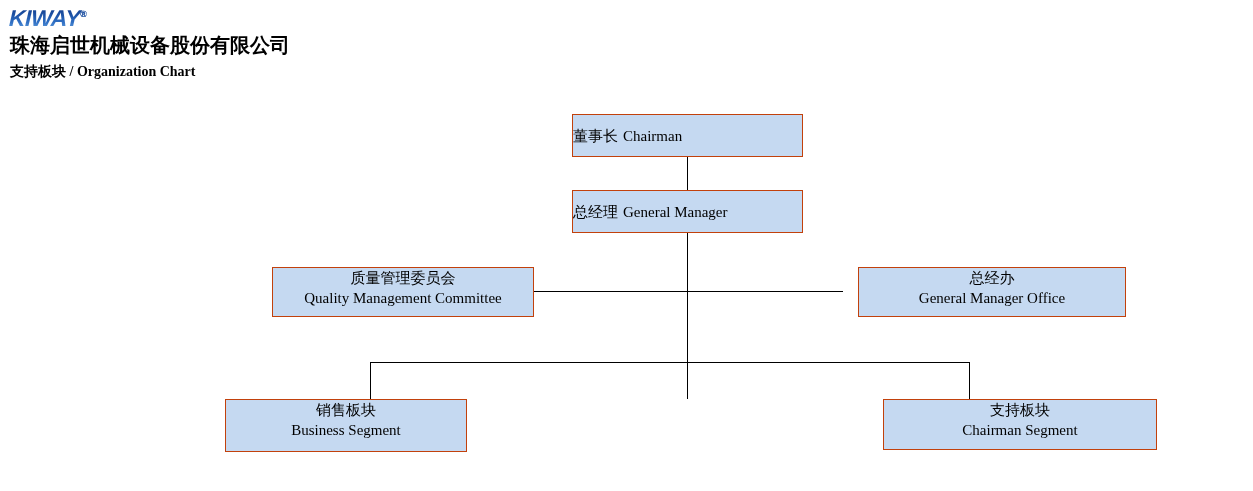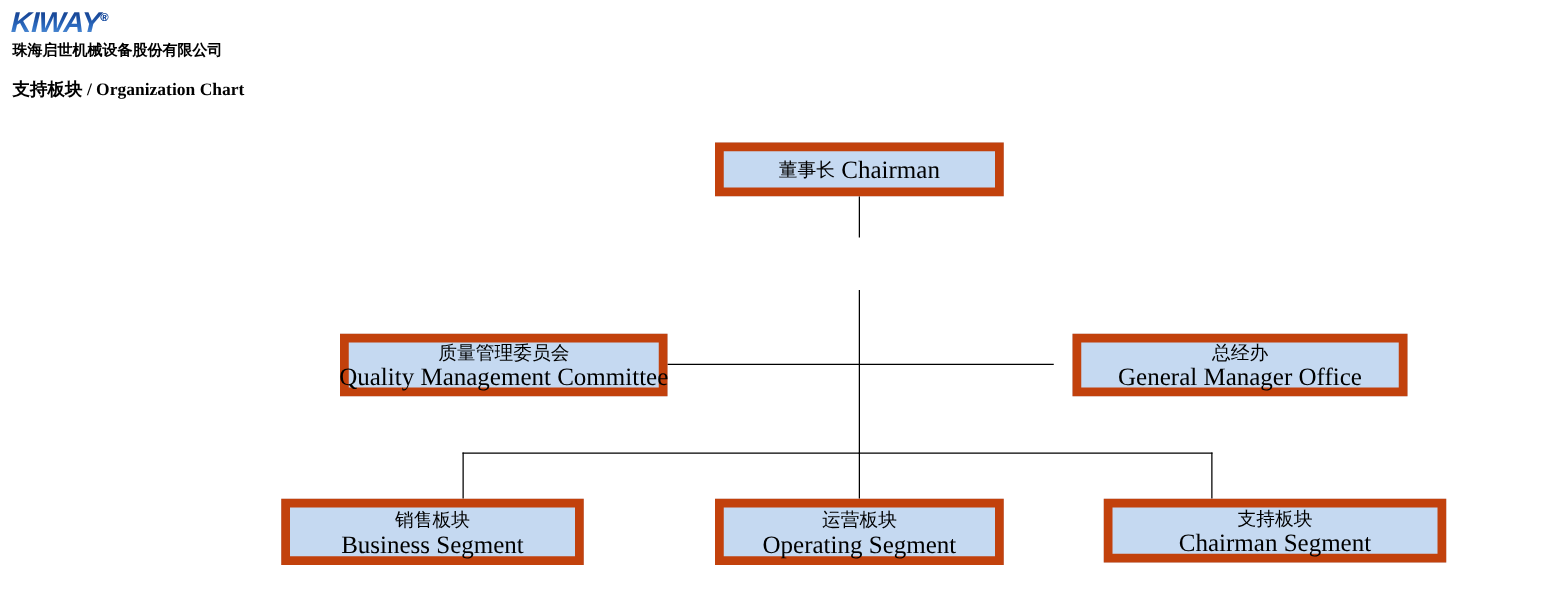--- a/index.html
+++ b/index.html
@@ -48,21 +48,21 @@
     color: #1b4ea0;
     font-style: normal;
   }
 
   #company-name {
     position: absolute;
     left: 10px;
     top: 32px;
     font-family: "DejaVu Sans", sans-serif;
     font-weight: bold;
-    font-size: 12px;
+    font-size: 20px;
     color: #000000;
     white-space: nowrap;
   }
 
   #chart-title {
     position: absolute;
     left: 10px;
     top: 63px;
     font-weight: bold;
     font-size: 14px;
@@ -82,38 +82,37 @@
     left: 0;
     top: 92px;
     width: 1253px;
     height: 399px;
   }
 
   .node {
     position: absolute;
     box-sizing: border-box;
     background: #c5d9f1;
-    border: 7px solid #c2410c;
+    border: 1px solid #c2410c;
     display: flex;
     flex-direction: column;
     align-items: center;
-    justify-content: center;
     text-align: center;
     color: #000000;
     z-index: 2;
   }
   .node .cn {
     font-family: "DejaVu Sans", sans-serif;
     font-size: 15px;
     line-height: 20px;
     white-space: nowrap;
   }
   .node .en {
     font-family: "Liberation Serif", serif;
-    font-size: 20px;
+    font-size: 15px;
     line-height: 20px;
     white-space: nowrap;
   }
   .node.inline-label {
     flex-direction: row;
     gap: 5px;
   }
 
   
   .conn-v,
@@ -149,39 +148,39 @@
   <div class="conn-h" style="left:370px; top:270px; width:600px;"></div>
   <div class="conn-v" style="left:370px; top:270px; height:37px;"></div>
   <div class="conn-v" style="left:687px; top:270px; height:37px;"></div>
   <div class="conn-v" style="left:969px; top:270px; height:37px;"></div>
 
   <div class="node inline-label" style="left:572px; top:22px; width:231px; height:43px;">
     <span class="cn">董事长</span>
     <span class="en">Chairman</span>
   </div>
 
+  <div class="node inline-label" style="left:572px; top:98px; width:231px; height:43px;">
+    <span class="cn">总经理</span>
+    <span class="en">General Manager</span>
+  </div>
 
   <div class="node" style="left:272px; top:175px; width:262px; height:50px;">
     <span class="cn">质量管理委员会</span>
     <span class="en">Quality Management Committee</span>
   </div>
 
   <div class="node" style="left:843px; top:175px; width:268px; height:50px;margin-left:15px;">
     <span class="cn">总经办</span>
     <span class="en">General Manager Office</span>
   </div>
 
   <div class="node" style="left:225px; top:307px; width:242px; height:53px;">
     <span class="cn">销售板块</span>
     <span class="en">Business Segment</span>
   </div>
 
-  <div class="node" style="left:572px; top:307px; width:231px; height:53px;">
-    <span class="cn">运营板块</span>
-    <span class="en">Operating Segment</span>
-  </div>
 
   <div class="node" style="left:883px; top:307px; width:274px; height:51px;">
     <span class="cn">支持板块</span>
     <span class="en">Chairman Segment</span>
   </div>
 
 </div>
 
 </body></html>

